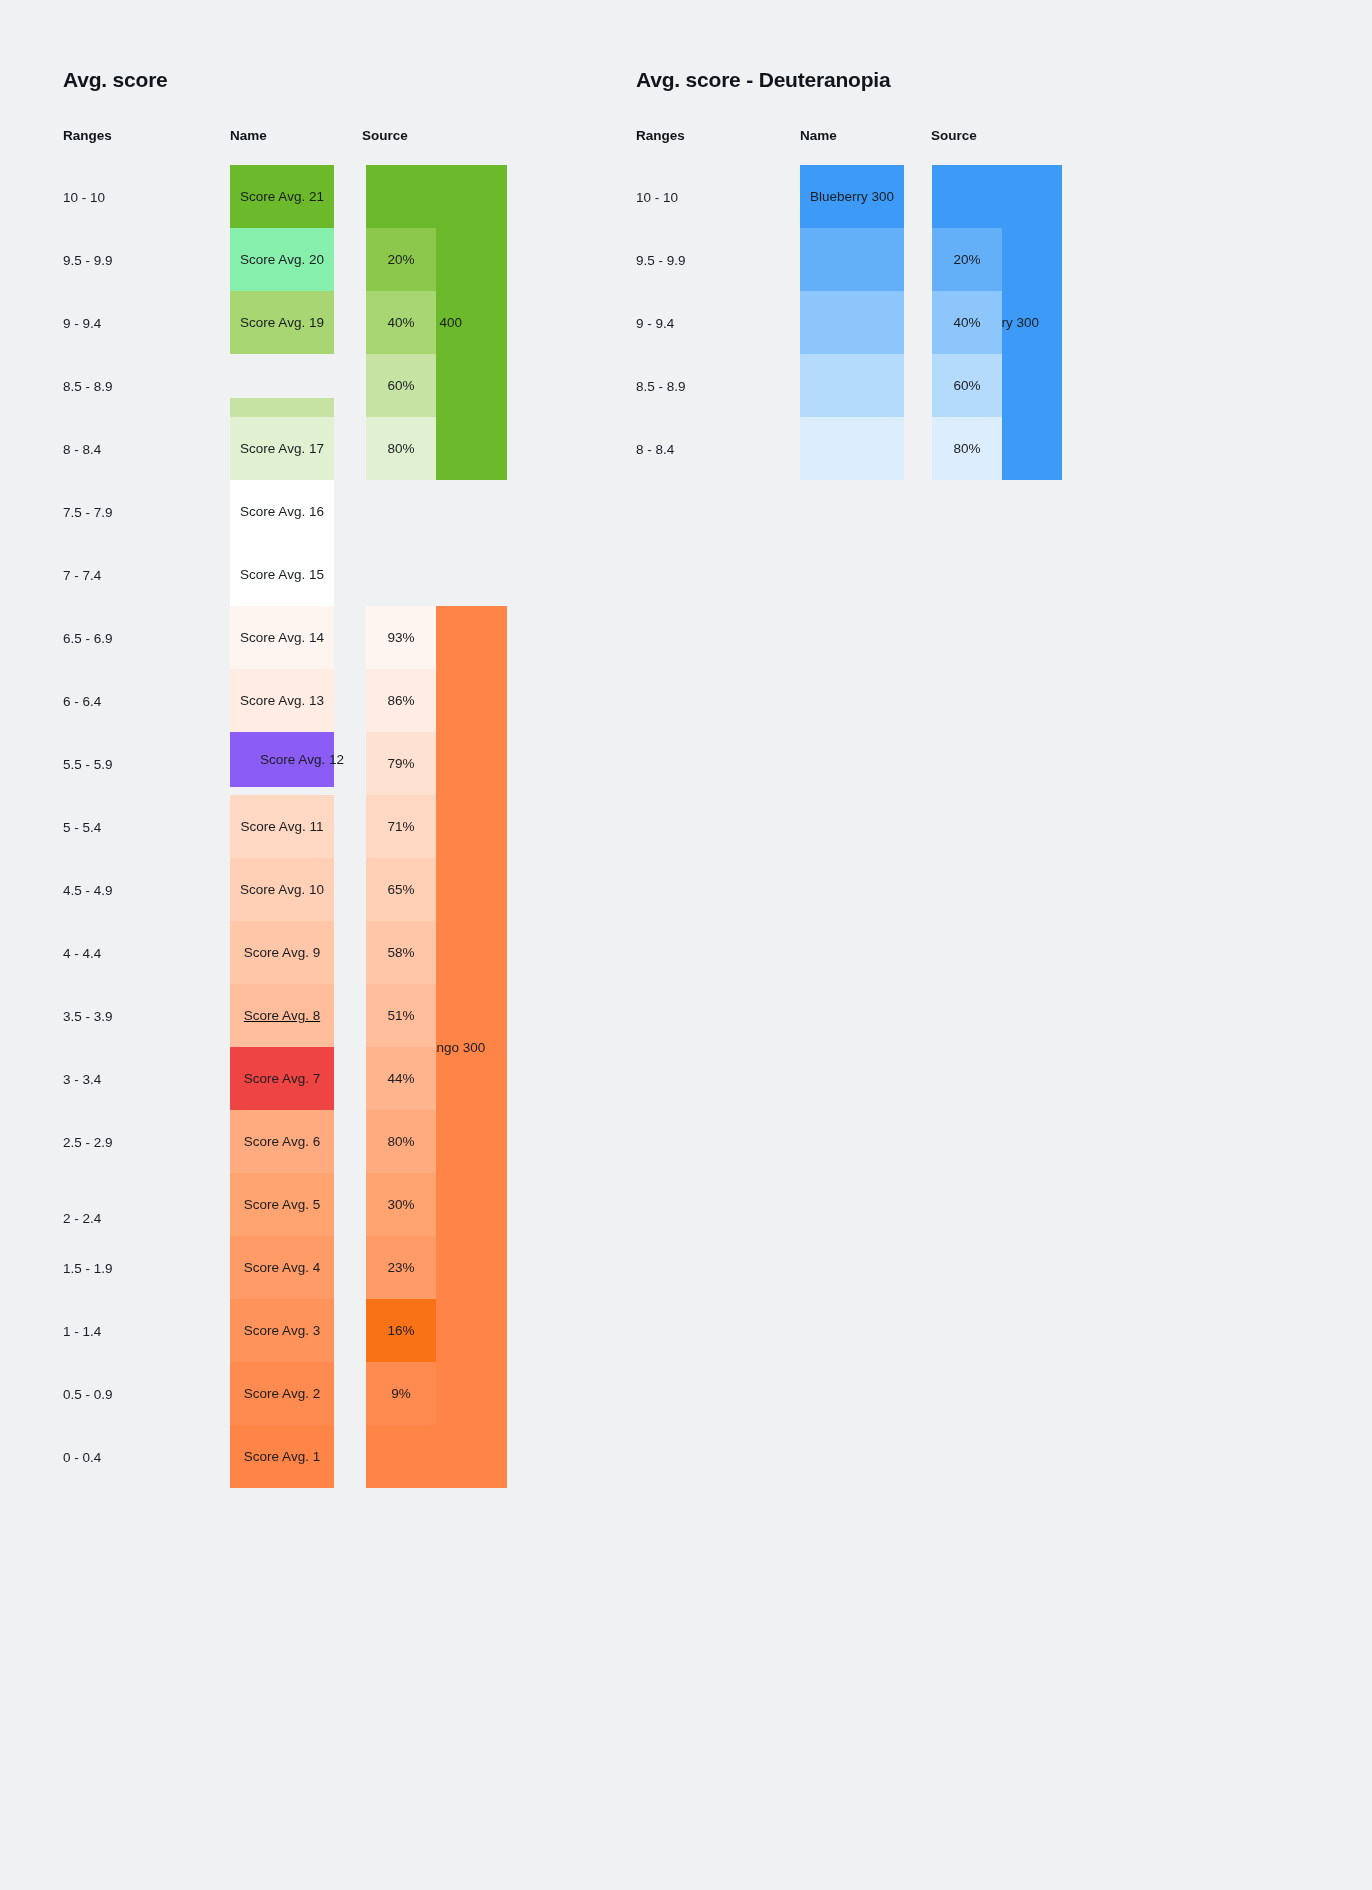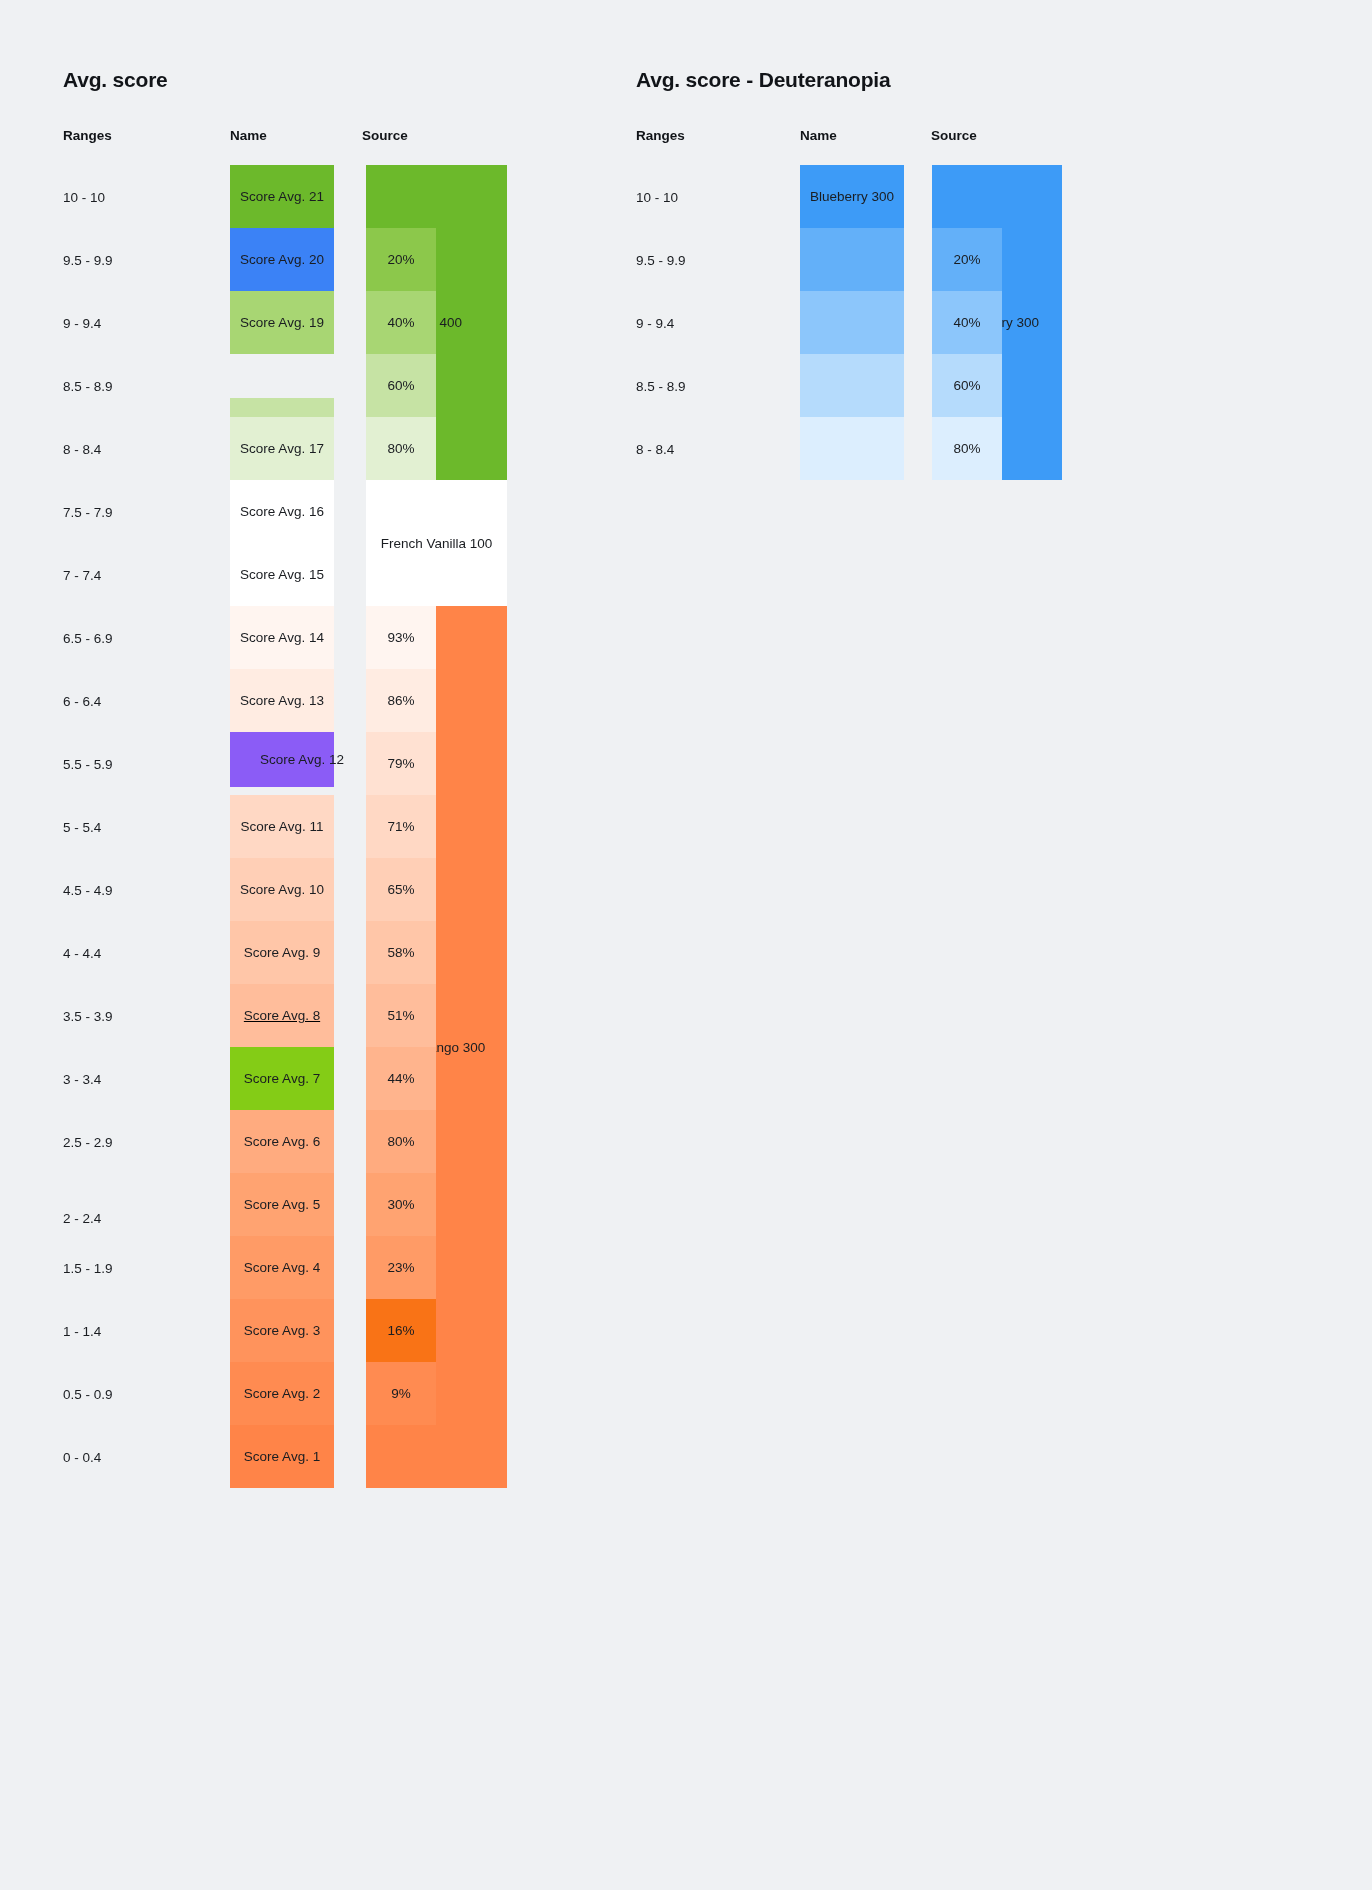--- a/index.html
+++ b/index.html
@@ -117,21 +117,21 @@
         <div class="range-row" style="top: 1096.5px;">1.5 - 1.9</div>
         <div class="range-row" style="top: 1159.5px;">1 - 1.4</div>
         <div class="range-row" style="top: 1222.5px;">0.5 - 0.9</div>
         <div class="range-row" style="top: 1285.5px;">0 - 0.4</div>
       </div>
 
     <div class="swatch-col" id="swatch-0" style="left: 230px; top: 165px; width: 104px; height: 1323px;">
         <div class="swatch" style="top: 0px; height: 63px; background: rgb(108, 185, 43);">
           <span>Score Avg. 21</span>
         </div>
-        <div class="swatch" style="top: 63px; height: 63px; background: #3b82f6;">
+        <div class="swatch" style="top: 63px; height: 63px; background: #86efac;">
           <span>Score Avg. 20</span>
         </div>
         <div class="swatch" style="top: 126px; height: 63px; background: rgb(168, 214, 115);">
           <span>Score Avg. 19</span>
         </div>
         <div class="swatch" style="top: 189px; height: 63px; background: rgb(198, 227, 164); margin-top: 44px;">
           <span>Score Avg. 18</span>
         </div>
         <div class="swatch" style="top: 252px; height: 63px; background: rgb(226, 240, 210);">
           <span>Score Avg. 17</span>
@@ -156,21 +156,21 @@
         </div>
         <div class="swatch" style="top: 693px; height: 63px; background: rgb(255, 207, 182);">
           <span>Score Avg. 10</span>
         </div>
         <div class="swatch" style="top: 756px; height: 63px; background: rgb(255, 198, 168);">
           <span>Score Avg. 9</span>
         </div>
         <div class="swatch" style="top: 819px; height: 63px; background: rgb(255, 189, 155); text-decoration: underline;">
           <span>Score Avg. 8</span>
         </div>
-        <div class="swatch" style="top: 882px; height: 63px; background: #84cc16;">
+        <div class="swatch" style="top: 882px; height: 63px; background: #ef4444;">
           <span>Score Avg. 7</span>
         </div>
         <div class="swatch" style="top: 945px; height: 63px; background: rgb(255, 171, 127);">
           <span>Score Avg. 6</span>
         </div>
         <div class="swatch" style="top: 1008px; height: 63px; background: rgb(255, 163, 113);">
           <span>Score Avg. 5</span>
         </div>
         <div class="swatch" style="top: 1071px; height: 63px; background: rgb(255, 155, 102);">
           <span>Score Avg. 4</span>
@@ -182,23 +182,20 @@
           <span>Score Avg. 2</span>
         </div>
         <div class="swatch" style="top: 1260px; height: 63px; background: rgb(255, 132, 72);">
           <span>Score Avg. 1</span>
         </div>
       </div>
 
     <div class="source-col" id="source-0" style="left: 366px; top: 165px; width: 141px; height: 1323px;">
         <div class="group-block" style="top: 0px; height: 315px; width: 100%; background: rgb(108, 185, 43);">
           <span>Kiwi 400</span>
-        </div>
-        <div class="group-block" style="top: 315px; height: 126px; width: 100%; background: rgb(255, 255, 255);">
-          <span>French Vanilla 100</span>
         </div>
         <div class="group-block" style="top: 441px; height: 882px; width: 100%; background: rgb(255, 132, 72);">
           <span>Chili Mango 300</span>
         </div>
         <div class="tint" style="top: 63px; height: 63px; width: 70px; background: rgb(140, 200, 75);">
           <span>20%</span>
         </div>
         <div class="tint" style="top: 126px; height: 63px; width: 70px; background: rgb(168, 214, 115);">
           <span>40%</span>
         </div>

